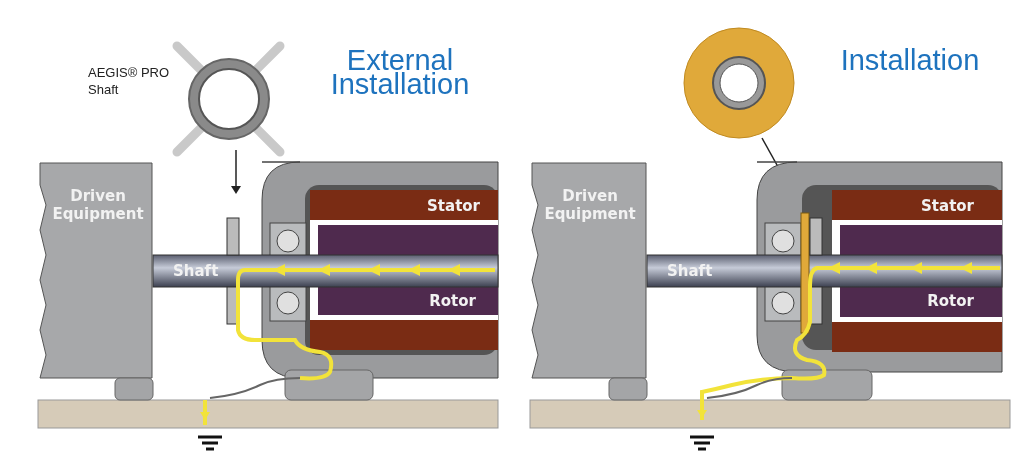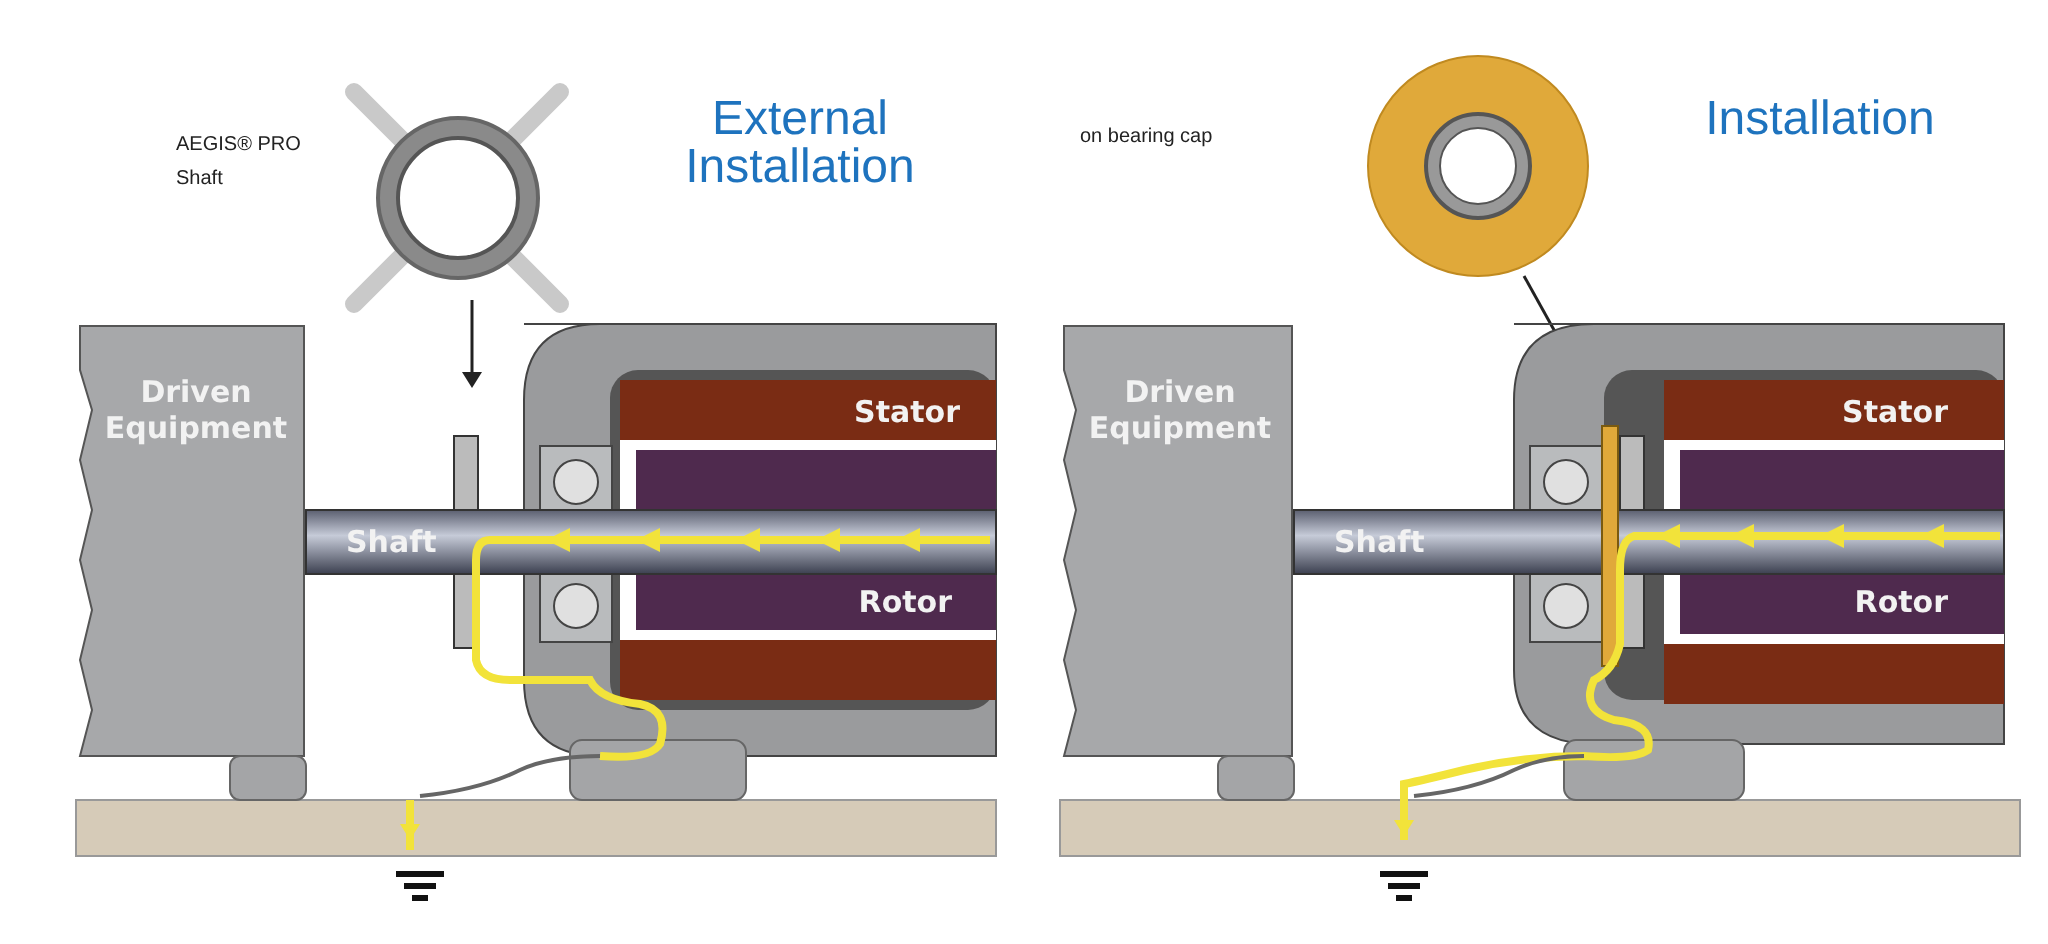--- a/index.html
+++ b/index.html
@@ -1,22 +1,22 @@
 <!DOCTYPE html>
 <html><head>
 <meta charset="utf-8">
 <style>
   html,body{margin:0;padding:0;background:#ffffff;}
   body{width:1024px;height:472px;position:relative;overflow:hidden;font-family:"Liberation Sans",sans-serif;}
   .panel{position:absolute;top:0;height:472px;}
   #left{left:0;width:512px;}
   #right{left:512px;width:512px;}
   svg{position:absolute;left:0;top:0;}
-  .caption{position:absolute;font-size:10px;line-height:17px;color:#222;}
-  .title{position:absolute;font-size:24px;line-height:24px;color:#1e73be;text-align:center;}
+  .caption{position:absolute;font-size:13px;line-height:17px;color:#222;}
+  .title{position:absolute;font-size:29px;line-height:24px;color:#1e73be;text-align:center;}
   .lbl{font-family:"DejaVu Sans",sans-serif;font-weight:bold;fill:#f2f2f2;}
 </style>
 </head>
 <body>
 
 <div class="panel" id="left">
   <div class="caption" style="left:88px;top:64px;">
     <div>AEGIS® PRO</div>
     <div>Shaft</div>
   </div>
@@ -91,21 +91,20 @@
     <g stroke="#111" stroke-width="3">
       <line x1="198" y1="437" x2="222" y2="437"></line>
         <line x1="202" y1="443" x2="218" y2="443"></line>
         <line x1="206" y1="449" x2="214" y2="449"></line>
     </g>
   </svg>
 </div>
 
 <div class="panel" id="right">
   <div class="caption" style="left:28px;top:60px;">
-    <div>on bearing cap</div>
   </div>
   <div class="title" style="left:328px;top:48px;width:140px;">
     <div>Installation</div>
   </div>
   <svg width="512" height="472">
     <g>
       <circle cx="227" cy="83" r="55" fill="#e0a93a" stroke="#c08a20"></circle>
       <circle cx="227" cy="83" r="26" fill="#999" stroke="#555" stroke-width="2"></circle>
       <circle cx="227" cy="83" r="19" fill="#ffffff" stroke="#555"></circle>
     </g>

